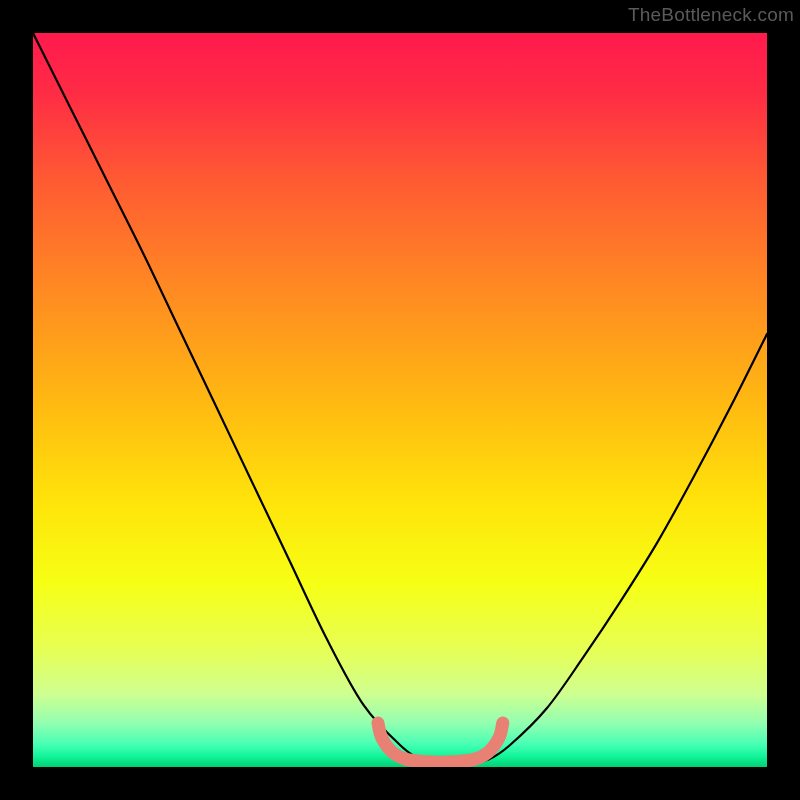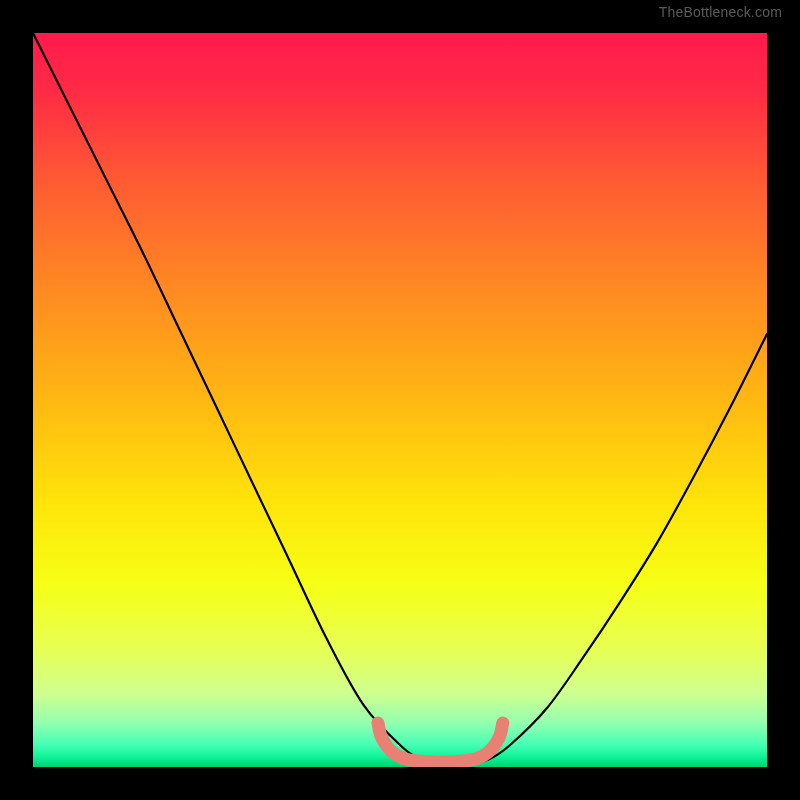--- a/index.html
+++ b/index.html
@@ -13,23 +13,23 @@
   }
   .frame {
     position: relative;
     width: 800px;
     height: 800px;
     background: #000;
   }
   .watermark {
     position: absolute;
     top: 4px;
-    right: 18px;
+    right: 6px;
     color: #5a5a5a;
-    font-size: 14px;
+    font-size: 19px;
     font-weight: 500;
     letter-spacing: 0.2px;
     z-index: 5;
     margin-left: 48px;
   }
   .plot-area {
     position: absolute;
     left: 33px;
     top: 33px;
     width: 734px;

